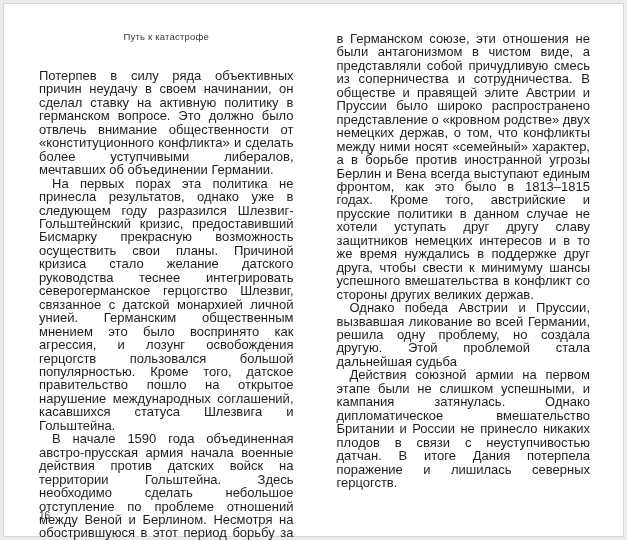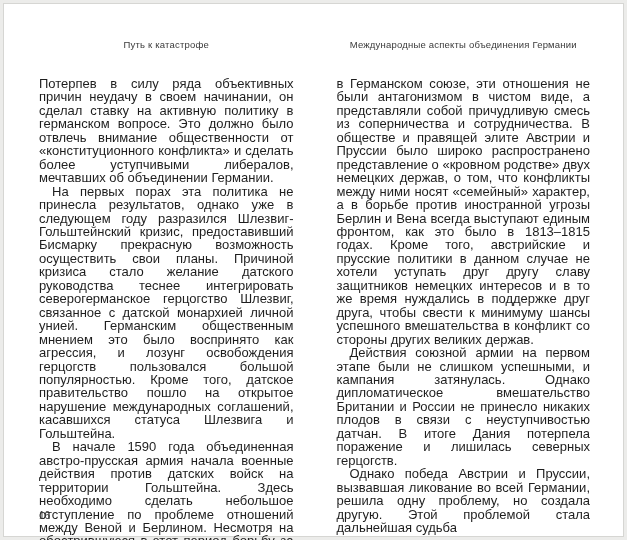--- a/index.html
+++ b/index.html
@@ -18,21 +18,21 @@
     position: absolute;
     top: 3px; left: 3px; right: 3px; bottom: 3px;
     background: #ffffff;
     border: 1px solid #d6d6d3;
     display: flex;
   }
   .page {
     position: relative;
     width: 50%;
     box-sizing: border-box;
-    padding-top: 36px;
+    padding-top: 28px;
   }
   .page.left  { padding-left: 35px; padding-right: 20px; }
   .page.right { padding-left: 23px; padding-right: 33px; }
   .running-head {
     font-size: 9.5px;
     line-height: 10px;
     color: #3a3a3a;
     text-align: center;
     letter-spacing: 0.2px;
     margin-bottom: 27px;
@@ -71,21 +71,20 @@
     <div class="running-head">Путь к катастрофе</div>
     <div class="body-text">
       <p class="continuation">Потерпев в силу ряда объективных причин неудачу в своем начинании, он сделал ставку на активную политику в германском вопросе. Это должно было отвлечь внимание общественности от «конституционного конфликта» и сделать более уступчивыми либералов, мечтавших об объединении Германии.</p>
       <p>На первых порах эта политика не принесла результатов, однако уже в следующем году разразился Шлезвиг-Гольштейнский кризис, предоставивший Бисмарку прекрасную возможность осуществить свои планы. Причиной кризиса стало желание датского руководства теснее интегрировать северогерманское герцогство Шлезвиг, связанное с датской монархией личной унией. Германским общественным мнением это было воспринято как агрессия, и лозунг освобождения герцогств пользовался большой популярностью. Кроме того, датское правительство пошло на открытое нарушение международных соглашений, касавшихся статуса Шлезвига и Гольштейна.</p>
       <p>В начале 1590 года объединенная австро-прусская армия начала военные действия против датских войск на территории Гольштейна. Здесь необходимо сделать небольшое отступление по проблеме отношений между Веной и Берлином. Несмотря на обострившуюся в этот период борьбу за влияние</p>
     </div>
     <div class="folio">16</div>
   </div>
 
   <div class="page right">
-    <div class="running-head">Международные аспекты объединения Германии</div>
     <div class="body-text">
       <p class="continuation">в Германском союзе, эти отношения не были антагонизмом в чистом виде, а представляли собой причудливую смесь из соперничества и сотрудничества. В обществе и правящей элите Австрии и Пруссии было широко распространено представление о «кровном родстве» двух немецких держав, о том, что конфликты между ними носят «семейный» характер, а в борьбе против иностранной угрозы Берлин и Вена всегда выступают единым фронтом, как это было в 1813–1815 годах. Кроме того, австрийские и прусские политики в данном случае не хотели уступать друг другу славу защитников немецких интересов и в то же время нуждались в поддержке друг друга, чтобы свести к минимуму шансы успешного вмешательства в конфликт со стороны других великих держав.</p>
+      <p>Однако победа Австрии и Пруссии, вызвавшая ликование во всей Германии, решила одну проблему, но создала другую. Этой проблемой стала дальнейшая судьба</p>
       <p>Действия союзной армии на первом этапе были не слишком успешными, и кампания затянулась. Однако дипломатическое вмешательство Британии и России не принесло никаких плодов в связи с неуступчивостью датчан. В итоге Дания потерпела поражение и лишилась северных герцогств.</p>
-      <p>Однако победа Австрии и Пруссии, вызвавшая ликование во всей Германии, решила одну проблему, но создала другую. Этой проблемой стала дальнейшая судьба</p>
     </div>
   </div>
 
 </div>
 
 </body></html>

